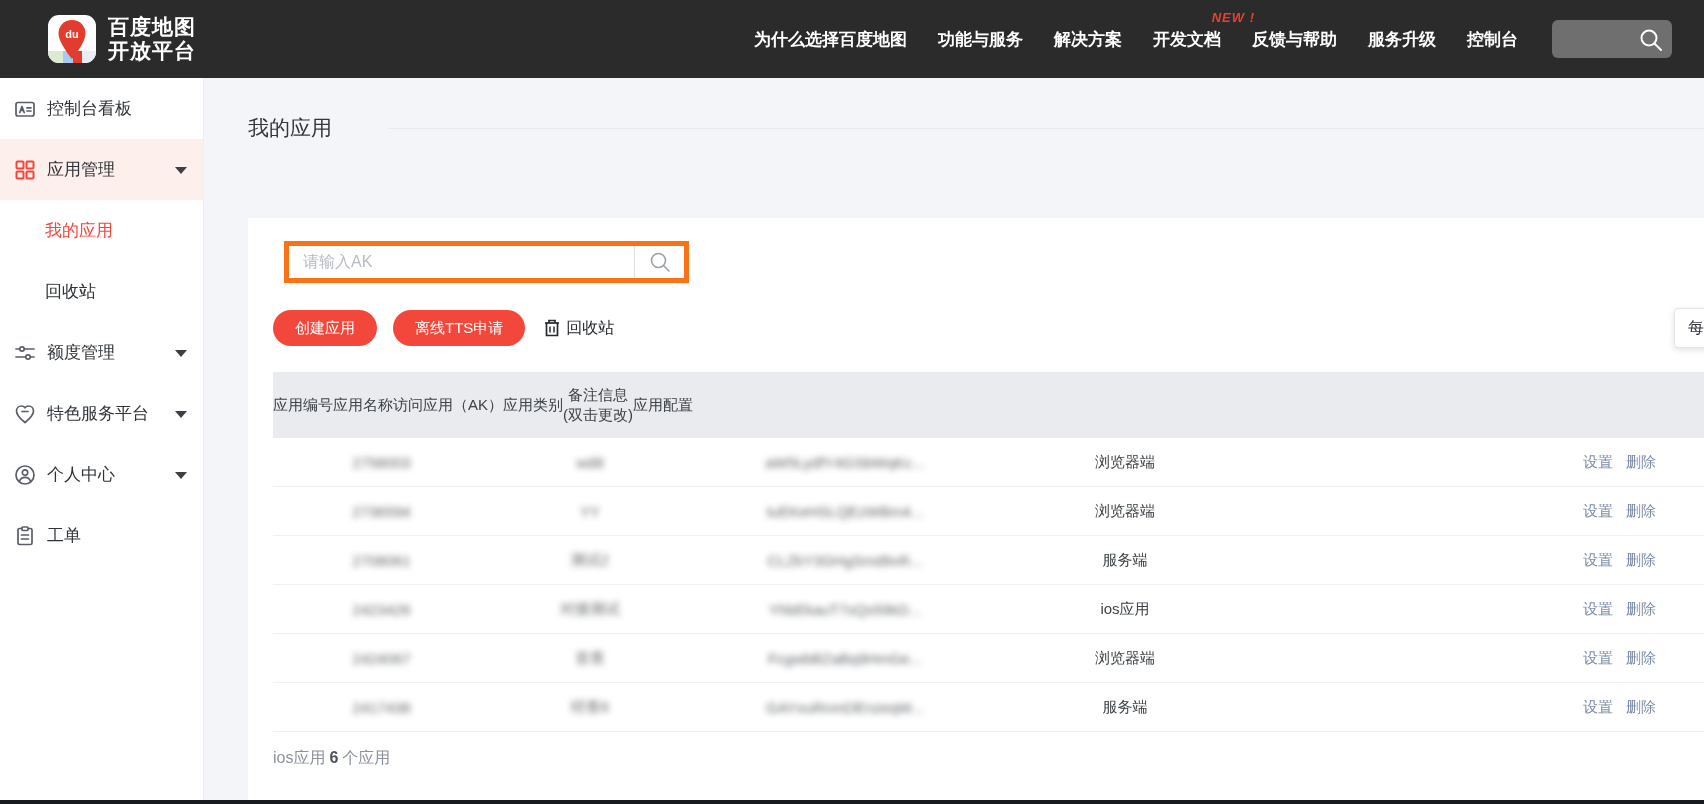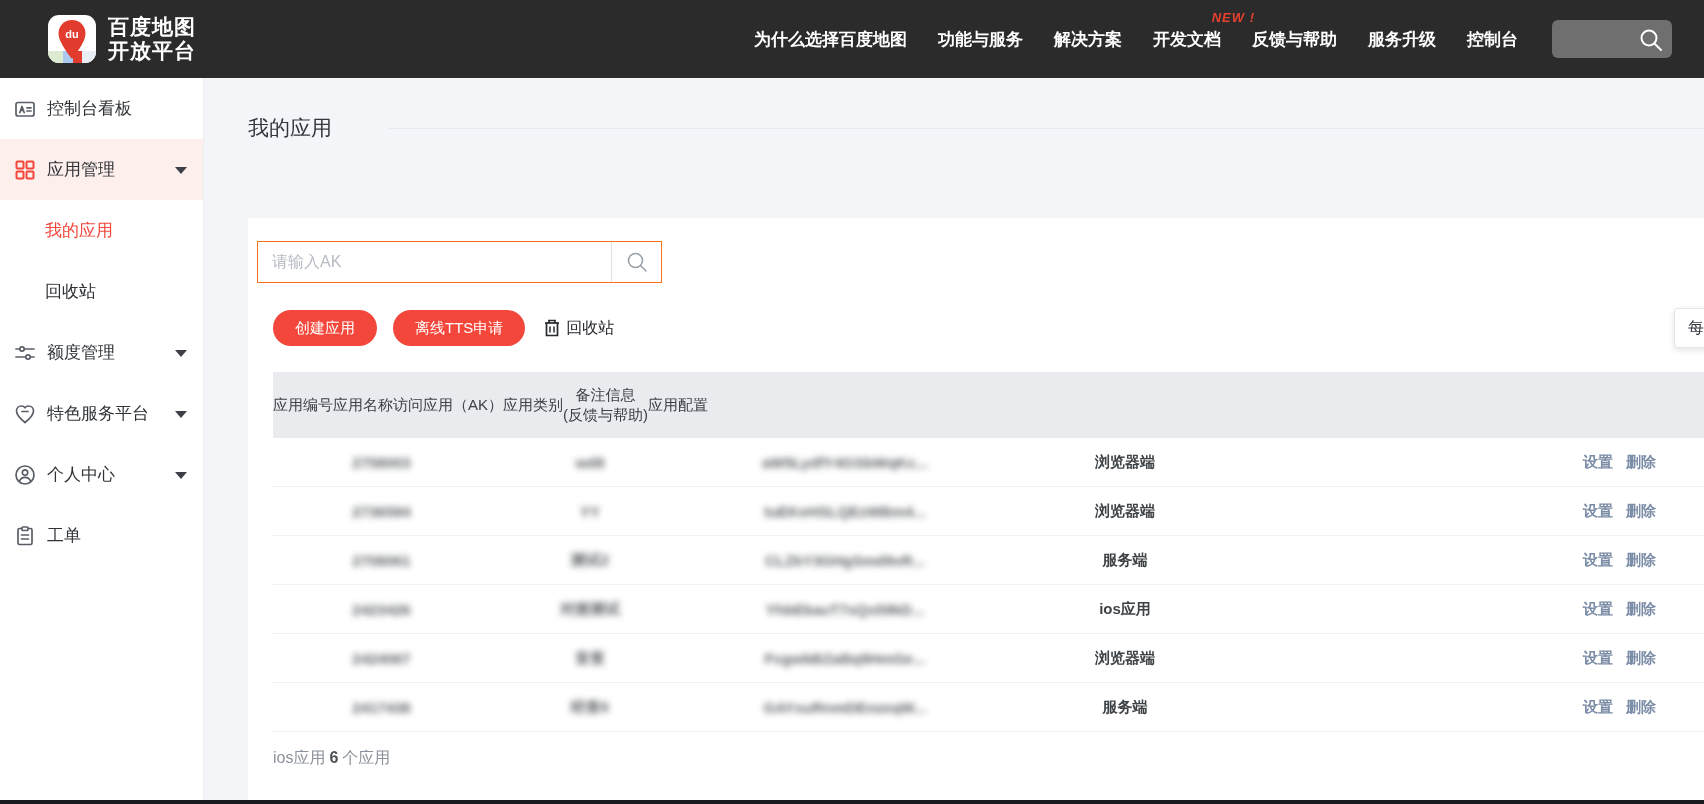--- a/index.html
+++ b/index.html
@@ -57,22 +57,22 @@
     width:0; height:0; border-left:6px solid transparent; border-right:6px solid transparent;
     border-top:7px solid #3c4046; }
   .side-item.has-caret .caret { display:block; }
   
   .content { position:absolute; left:204px; top:78px; right:0; bottom:0; background:#f3f5f8; }
   .title-row { position:absolute; left:44px; top:36px; right:0; display:flex; align-items:center; }
   .page-title { font-size:21px; font-weight:500; color:#33373d; }
   .title-line { flex:1; height:1px; background:#e7eaee; margin-left:56px; }
   .panel { position:absolute; left:44px; top:140px; right:0; bottom:4px; background:#ffffff; }
   
-  .search-row { margin:23px 0 0 9px; display:flex; height:42px; width:405px;
-    border:1px solid #f97316; background:#fff; }
+  .search-row { margin:23px 0 0 36px; display:flex; height:42px; width:405px;
+    border:5px solid #f97316; background:#fff; }
   .search-input {
     border:none; outline:none; flex:1; font-size:16px; padding:0 14px;
     color:#33373d; font-family:inherit; background:transparent;
   }
   .search-input::placeholder { color:#b6bbc3; }
   .search-btn { width:50px; border:none; background:transparent; border-left:1px solid #dde0e6;
     display:flex; align-items:center; justify-content:center; cursor:pointer; }
   
   .actions-row { margin:27px 0 0 25px; display:flex; align-items:center; height:36px; }
   .pill {
@@ -87,21 +87,21 @@
     position:absolute; top:90px; left:1426px; width:90px; height:40px;
     background:#fff; border:1px solid #e4e6ea; border-radius:4px;
     box-shadow:0 2px 6px rgba(0,0,0,.12); display:flex; align-items:center;
     padding-left:13px; font-size:16px; color:#33373d; white-space:nowrap; overflow:hidden; cursor:pointer;
   }
   
   .table { margin:26px 0 0 25px; }
   .tr-head { display:flex; background:#e9ebef; height:66px; align-items:center; }
   .th { font-size:15px; color:#3c4147; text-align:center; line-height:20px; }
   .th-sub:empty { display:none; }
-  .tr { display:flex; height:49px; align-items:center; border-bottom:1px solid #eef1f5;font-weight:bold; }
+  .tr { display:flex; height:49px; align-items:center; border-bottom:1px solid #eef1f5; }
   .td { font-size:15px; color:#3e4347; text-align:center; white-space:nowrap; overflow:hidden; }
   .col-1 { width:217px; } .col-2 { width:200px; } .col-3 { width:310px; }
   .col-4 { width:250px; } .col-5 { width:285px; } .col-6 { flex:1; min-width:160px; }
   .blur { filter:blur(3.2px); opacity:.8; color:#3a3e43; }
   .td.actions a { color:#7b8ca6; text-decoration:none; cursor:pointer; }
   .td.actions a + a { margin-left:9px; }
   .summary { margin:16px 0 0 25px; font-size:16px; color:#8b929b; }
   .summary b { color:#4d5157; font-weight:bold; margin:0 4px; }
   .bottom-edge { position:absolute; left:0; bottom:0; width:1704px; height:4px; background:#171a1f; }
 </style>
@@ -311,21 +311,21 @@
 
             </div>
 
             <div class="th">
               <div>应用类别</div>
 
             </div>
 
             <div class="th">
               <div>备注信息</div>
-              <div class="th-sub">(反馈与帮助)</div>
+              <div class="th-sub">(双击更改)</div>
             </div>
 
             <div class="th">
               <div>应用配置</div>
 
             </div>
           </div>
         <div>
 
             <div class="tr">

